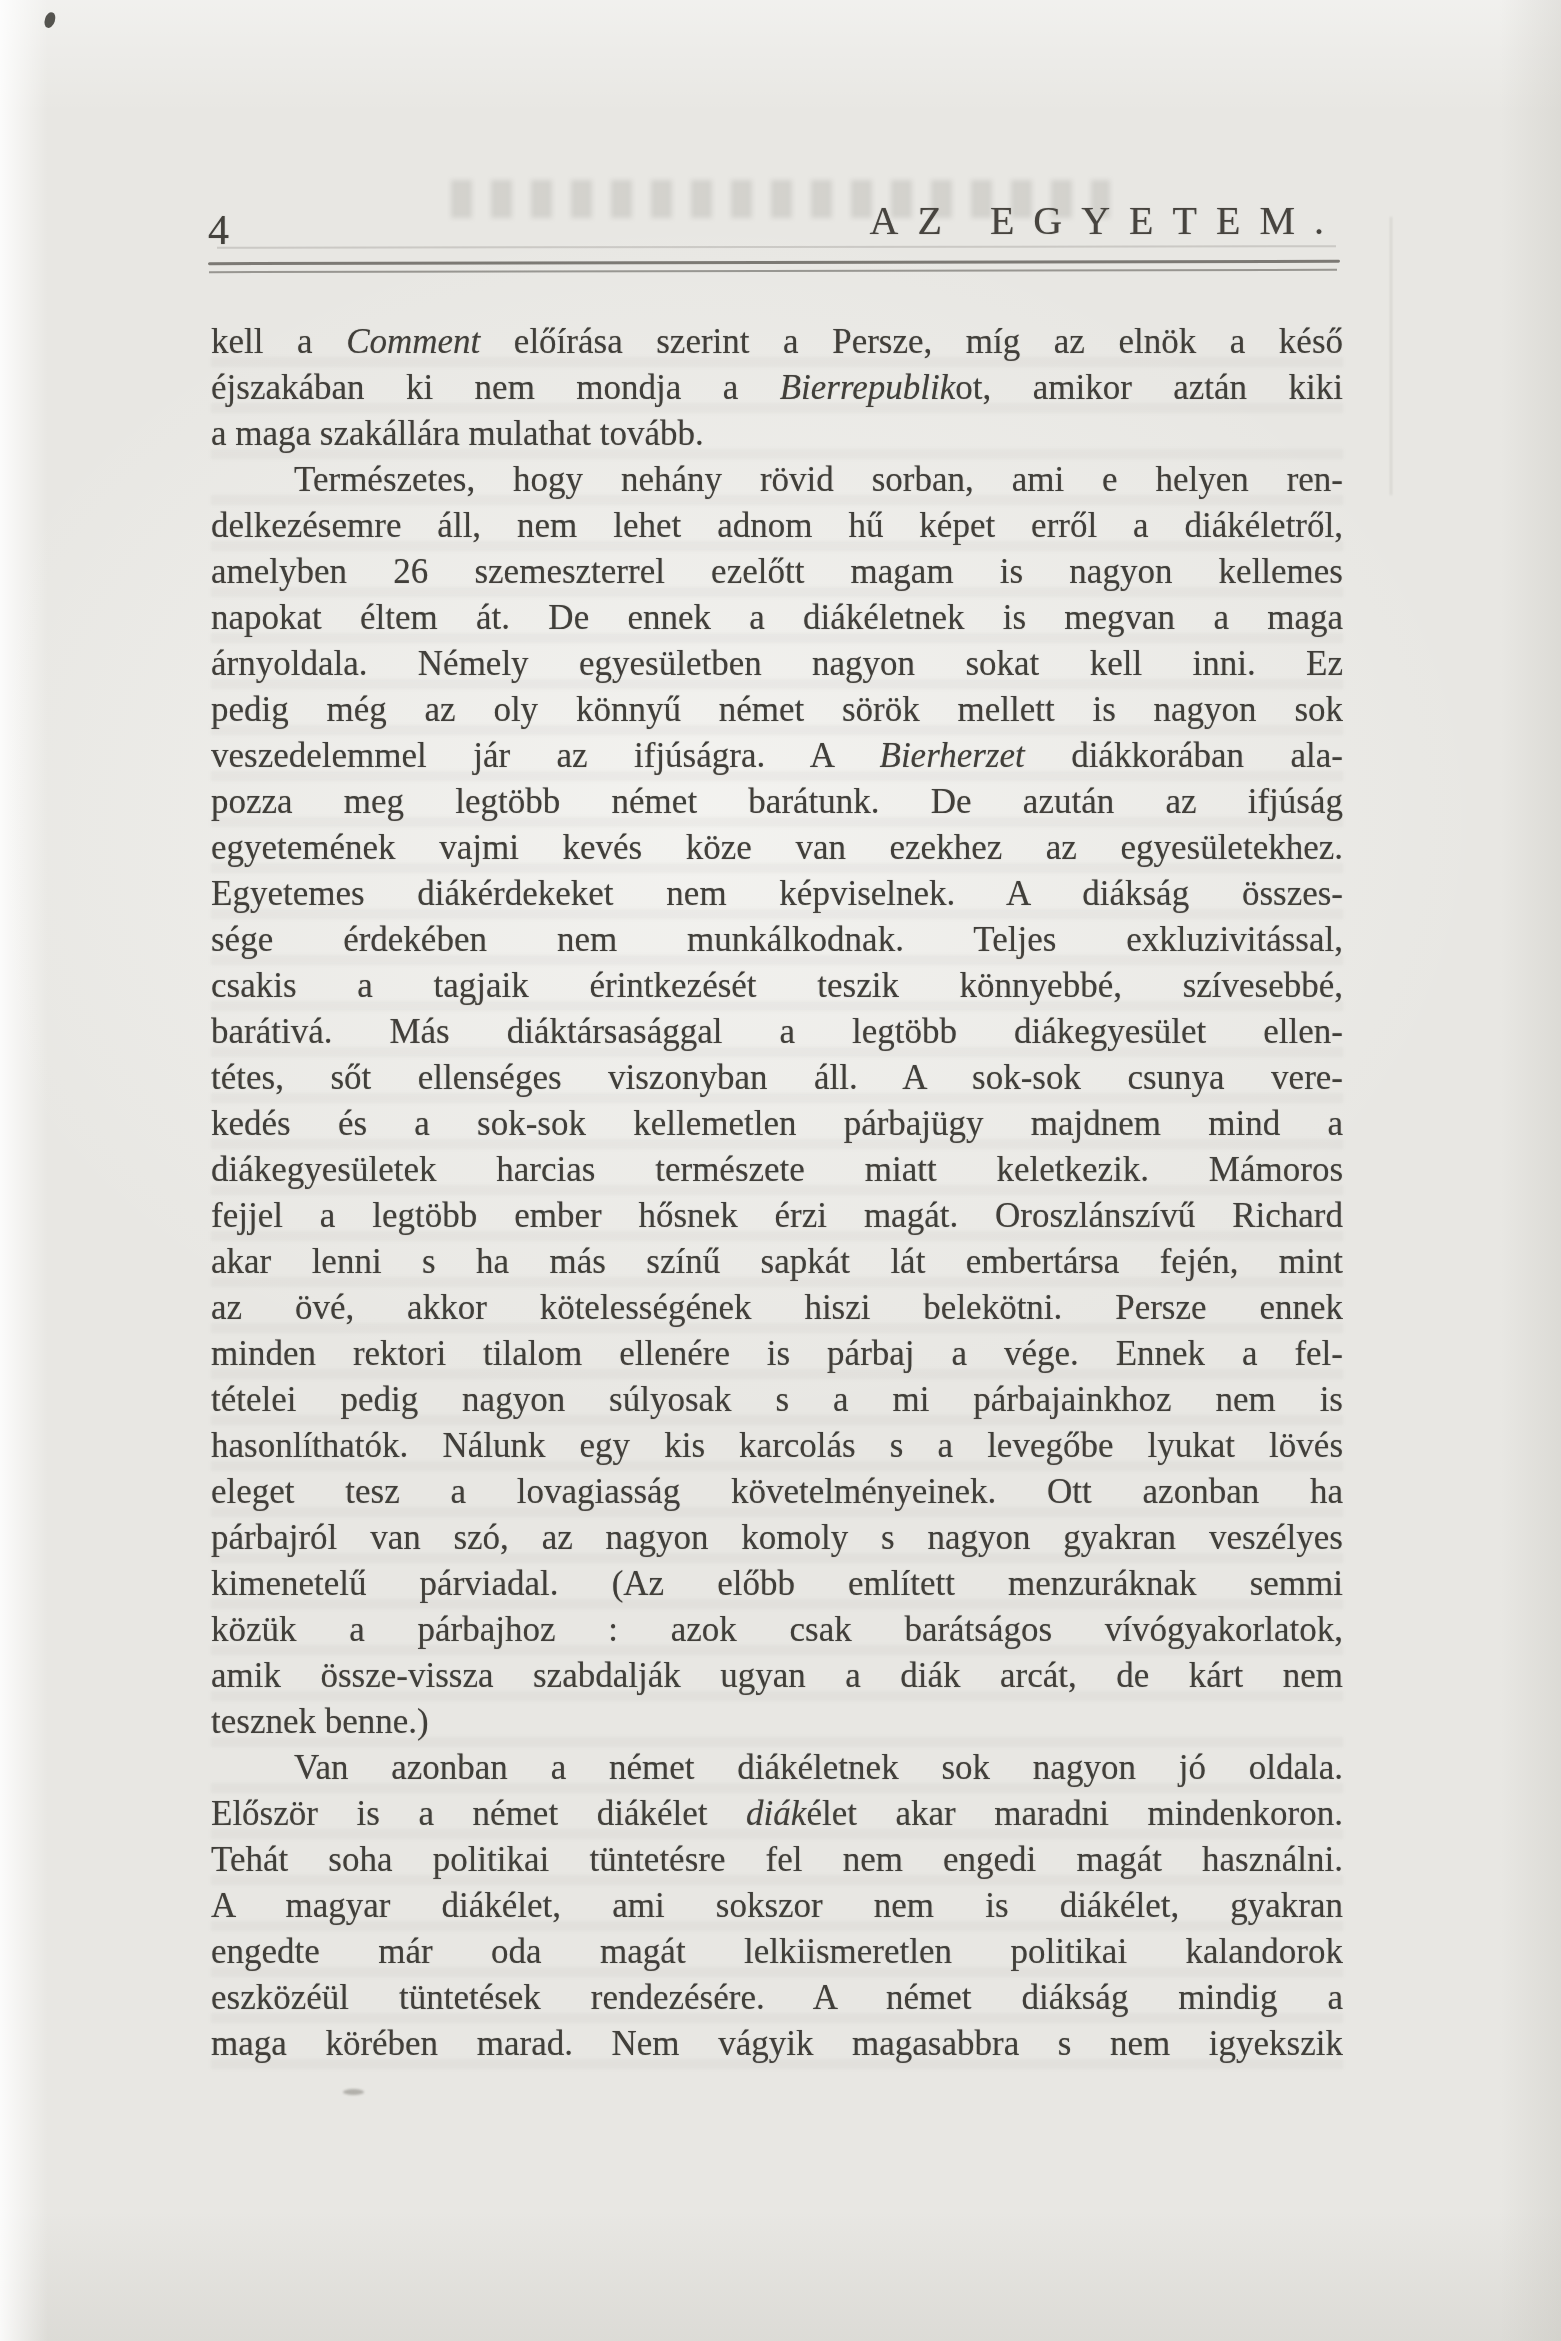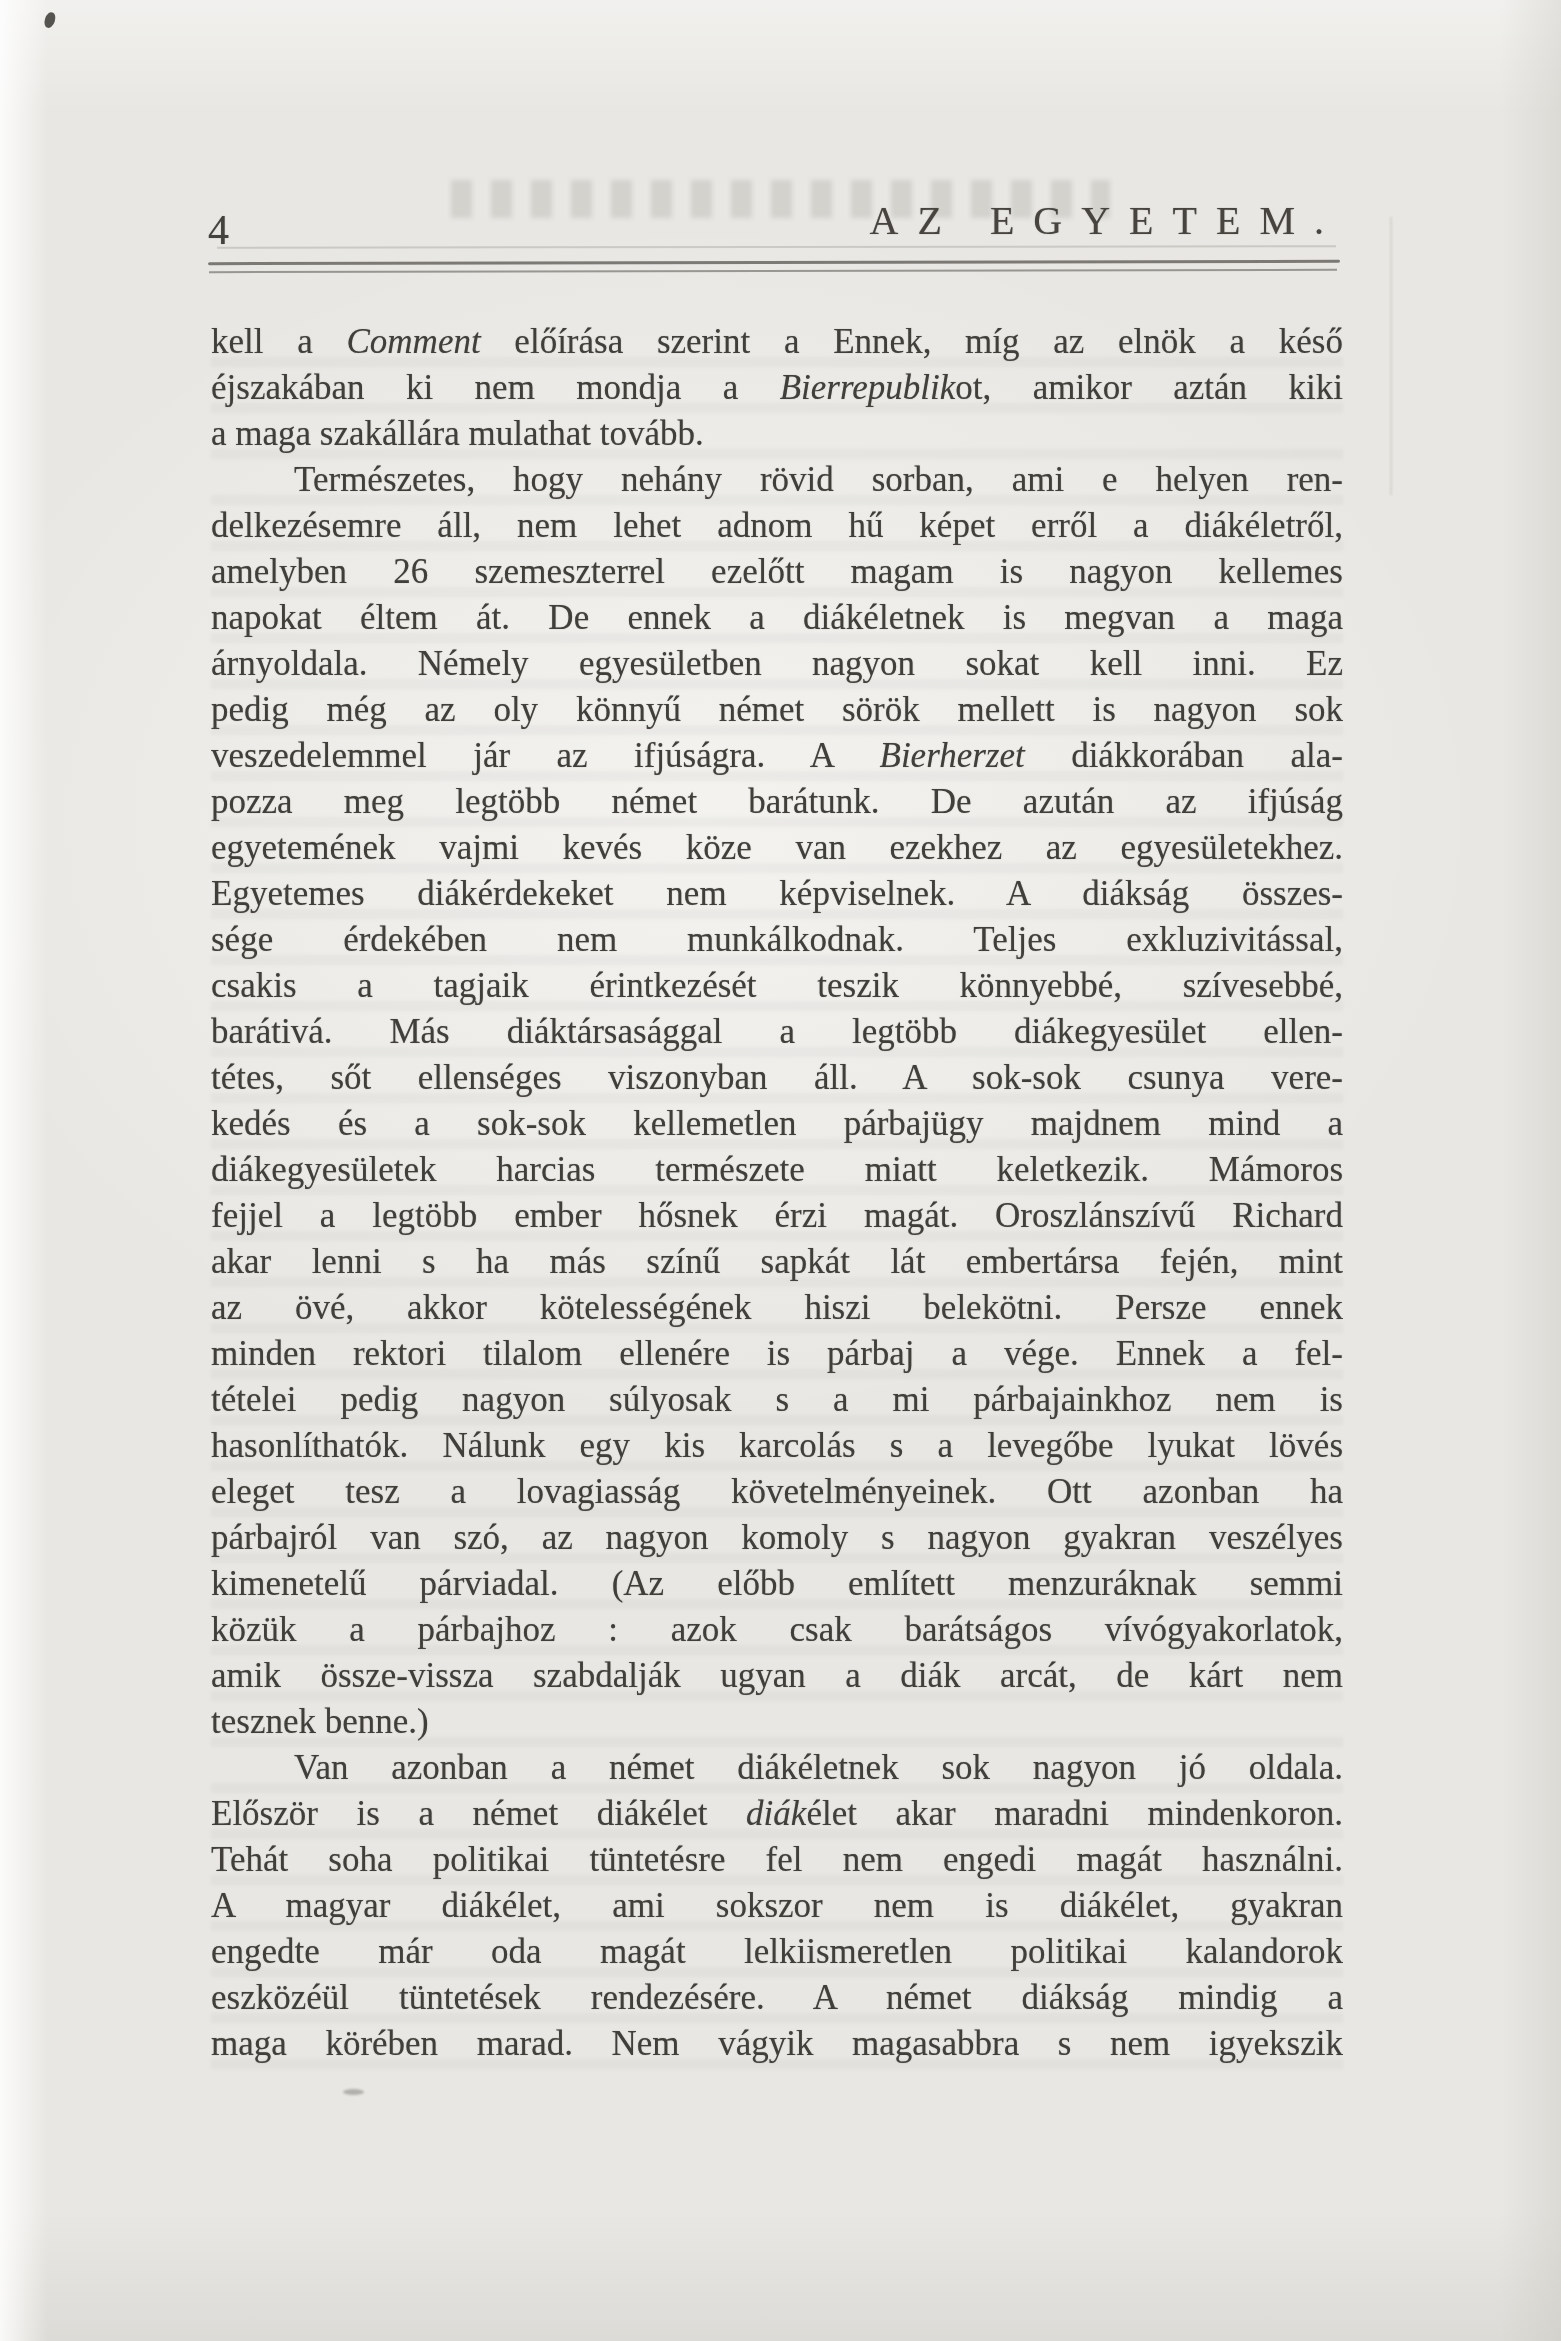--- a/index.html
+++ b/index.html
@@ -162,21 +162,21 @@
   <div class="page-number">4</div>
   <div class="header-title">AZ EGYETEM.</div>
 
   <div class="rule-faint"></div>
   <div class="rule-top"></div>
   <div class="rule-bottom"></div>
   <div class="crease-right"></div>
 
   <div class="text-block">
       <div class="paragraph">
-        <div class="line"><span class="rm">kell a </span><span class="it">Comment</span><span class="rm"> előírása szerint a Ennek, míg az elnök a késő</span></div>
+        <div class="line"><span class="rm">kell a </span><span class="it">Comment</span><span class="rm"> előírása szerint a Persze, míg az elnök a késő</span></div>
         <div class="line"><span class="rm">éjszakában ki nem mondja a </span><span class="it">Bierrepublik</span><span class="rm">ot, amikor aztán kiki</span></div>
         <div class="line left"><span class="rm">a maga szakállára mulathat tovább.</span></div>
       </div>
       <div class="paragraph">
         <div class="line first"><span class="rm">Természetes, hogy nehány rövid sorban, ami e helyen ren-</span></div>
         <div class="line"><span class="rm">delkezésemre áll, nem lehet adnom hű képet erről a diákéletről,</span></div>
         <div class="line"><span class="rm">amelyben 26 szemeszterrel ezelőtt magam is nagyon kellemes</span></div>
         <div class="line"><span class="rm">napokat éltem át. De ennek a diákéletnek is megvan a maga</span></div>
         <div class="line"><span class="rm">árnyoldala. Némely egyesületben nagyon sokat kell inni. Ez</span></div>
         <div class="line"><span class="rm">pedig még az oly könnyű német sörök mellett is nagyon sok</span></div>

